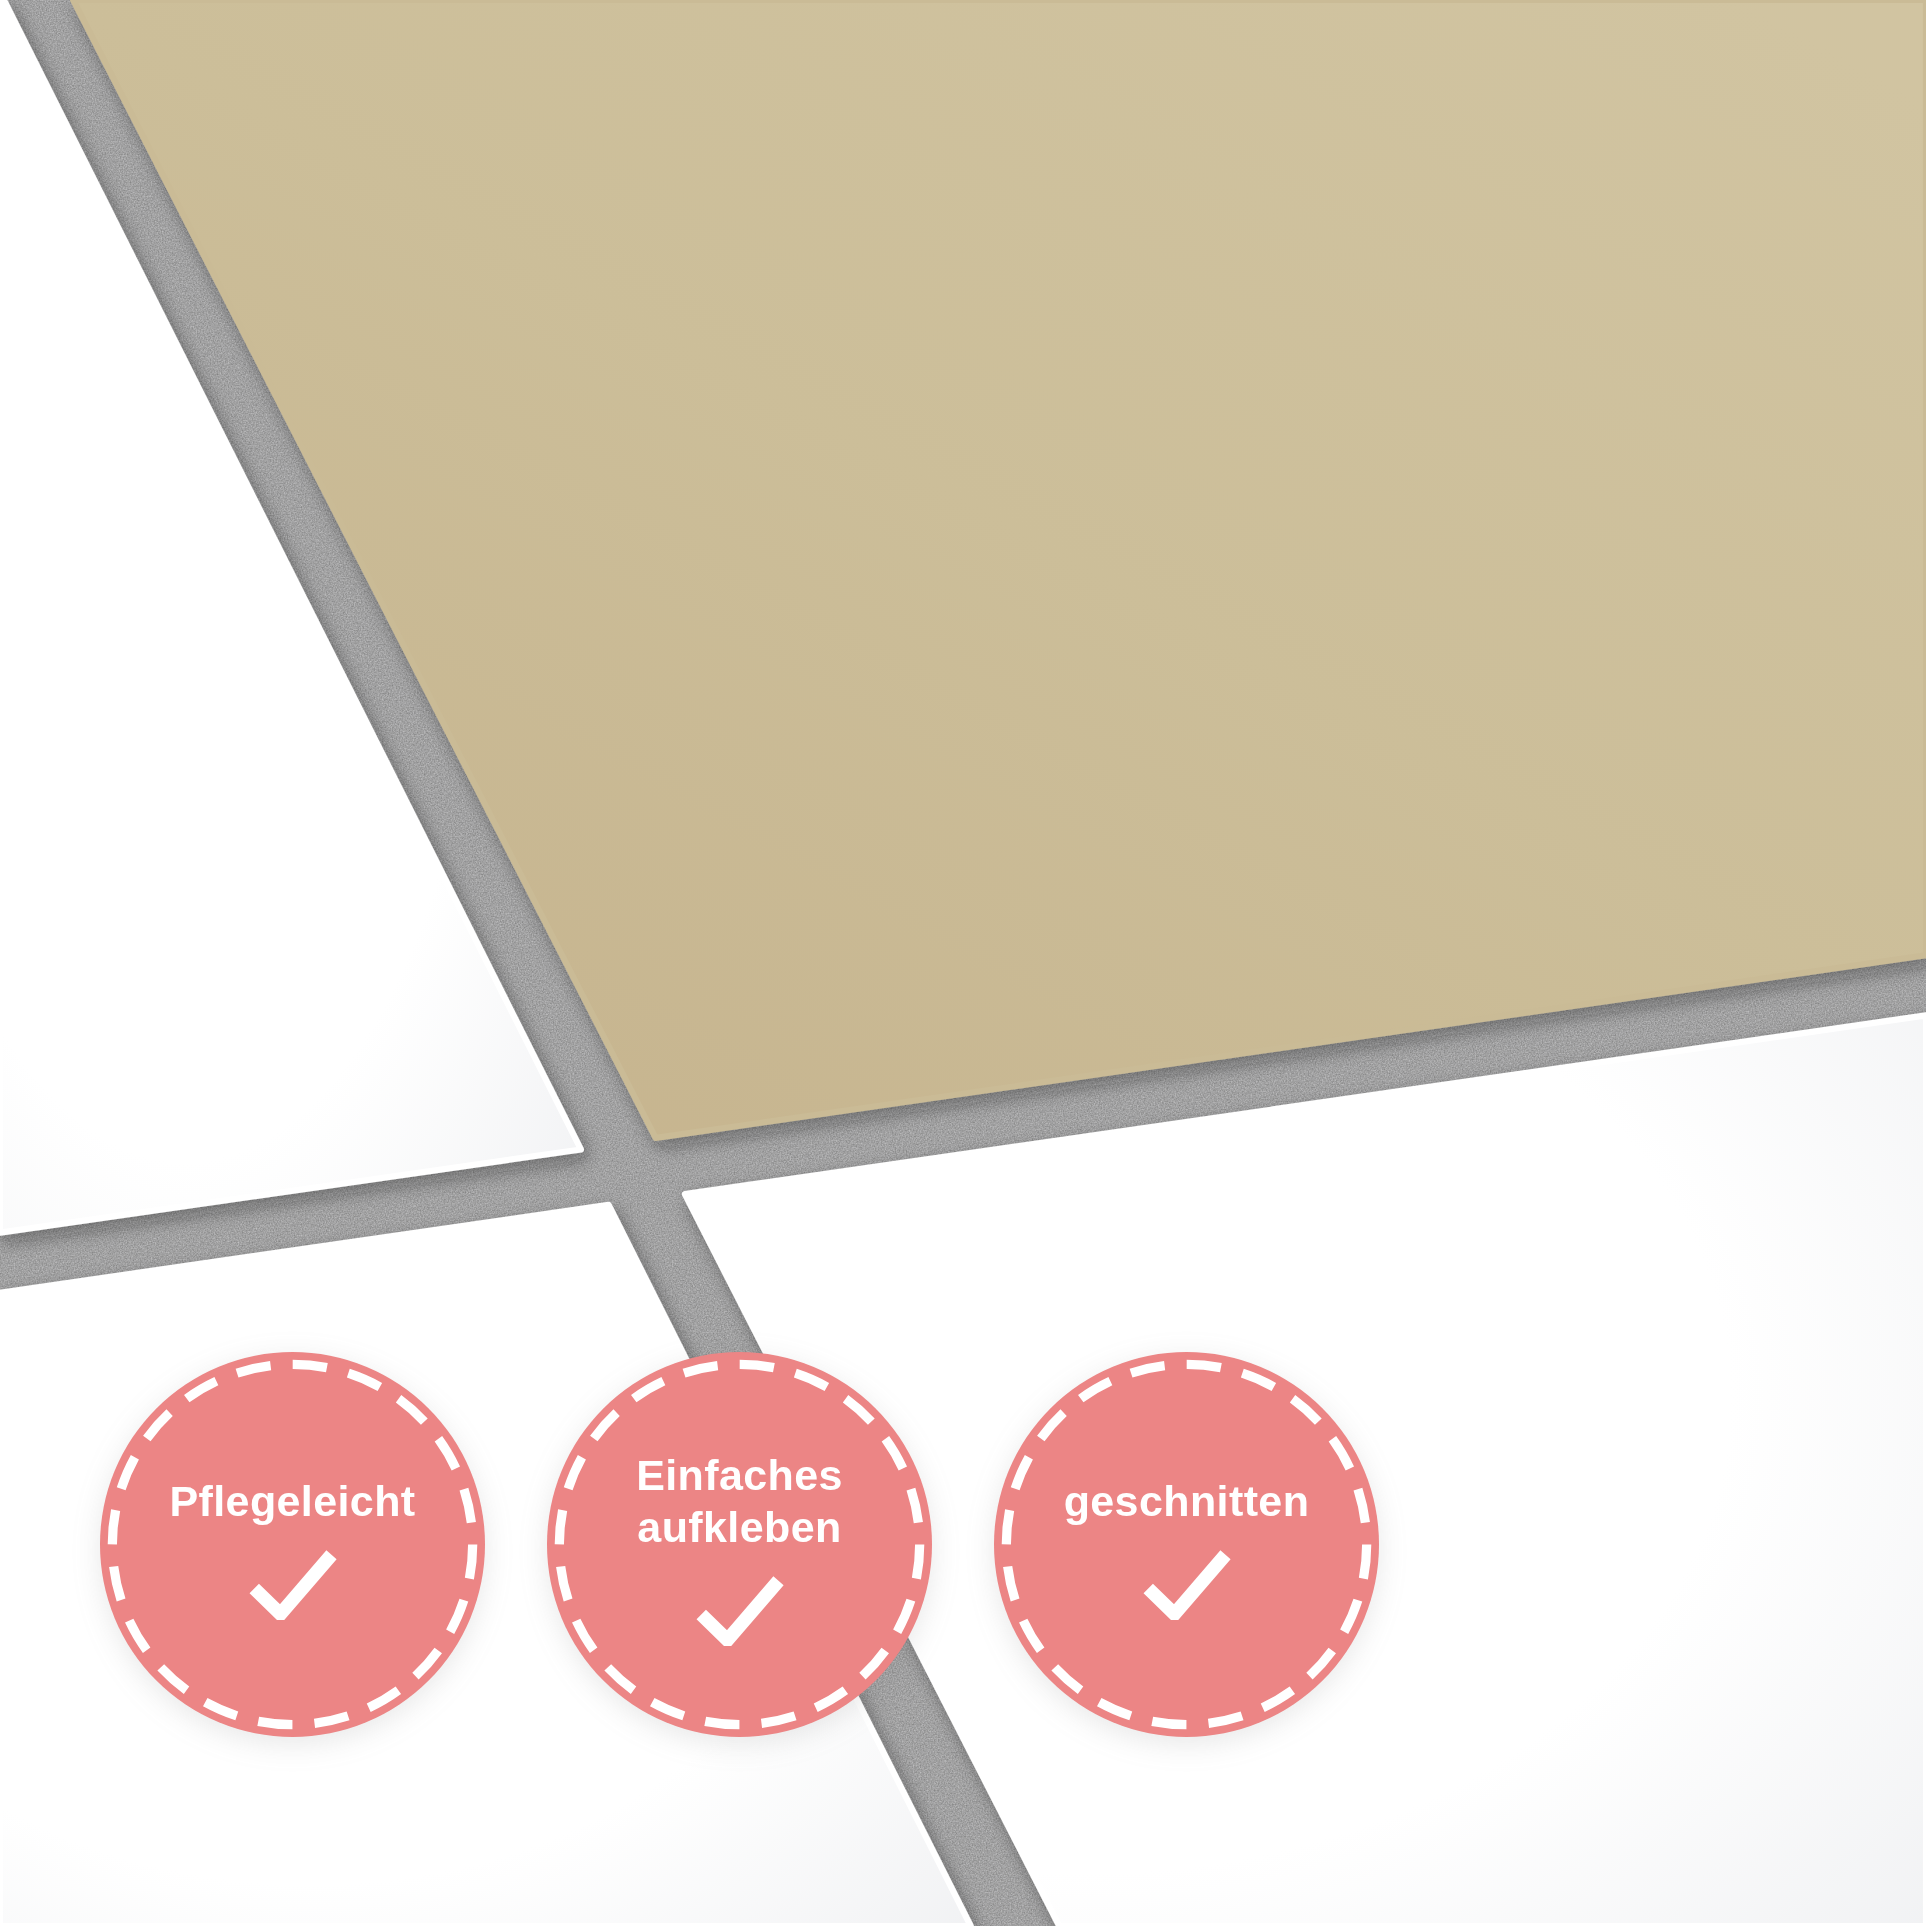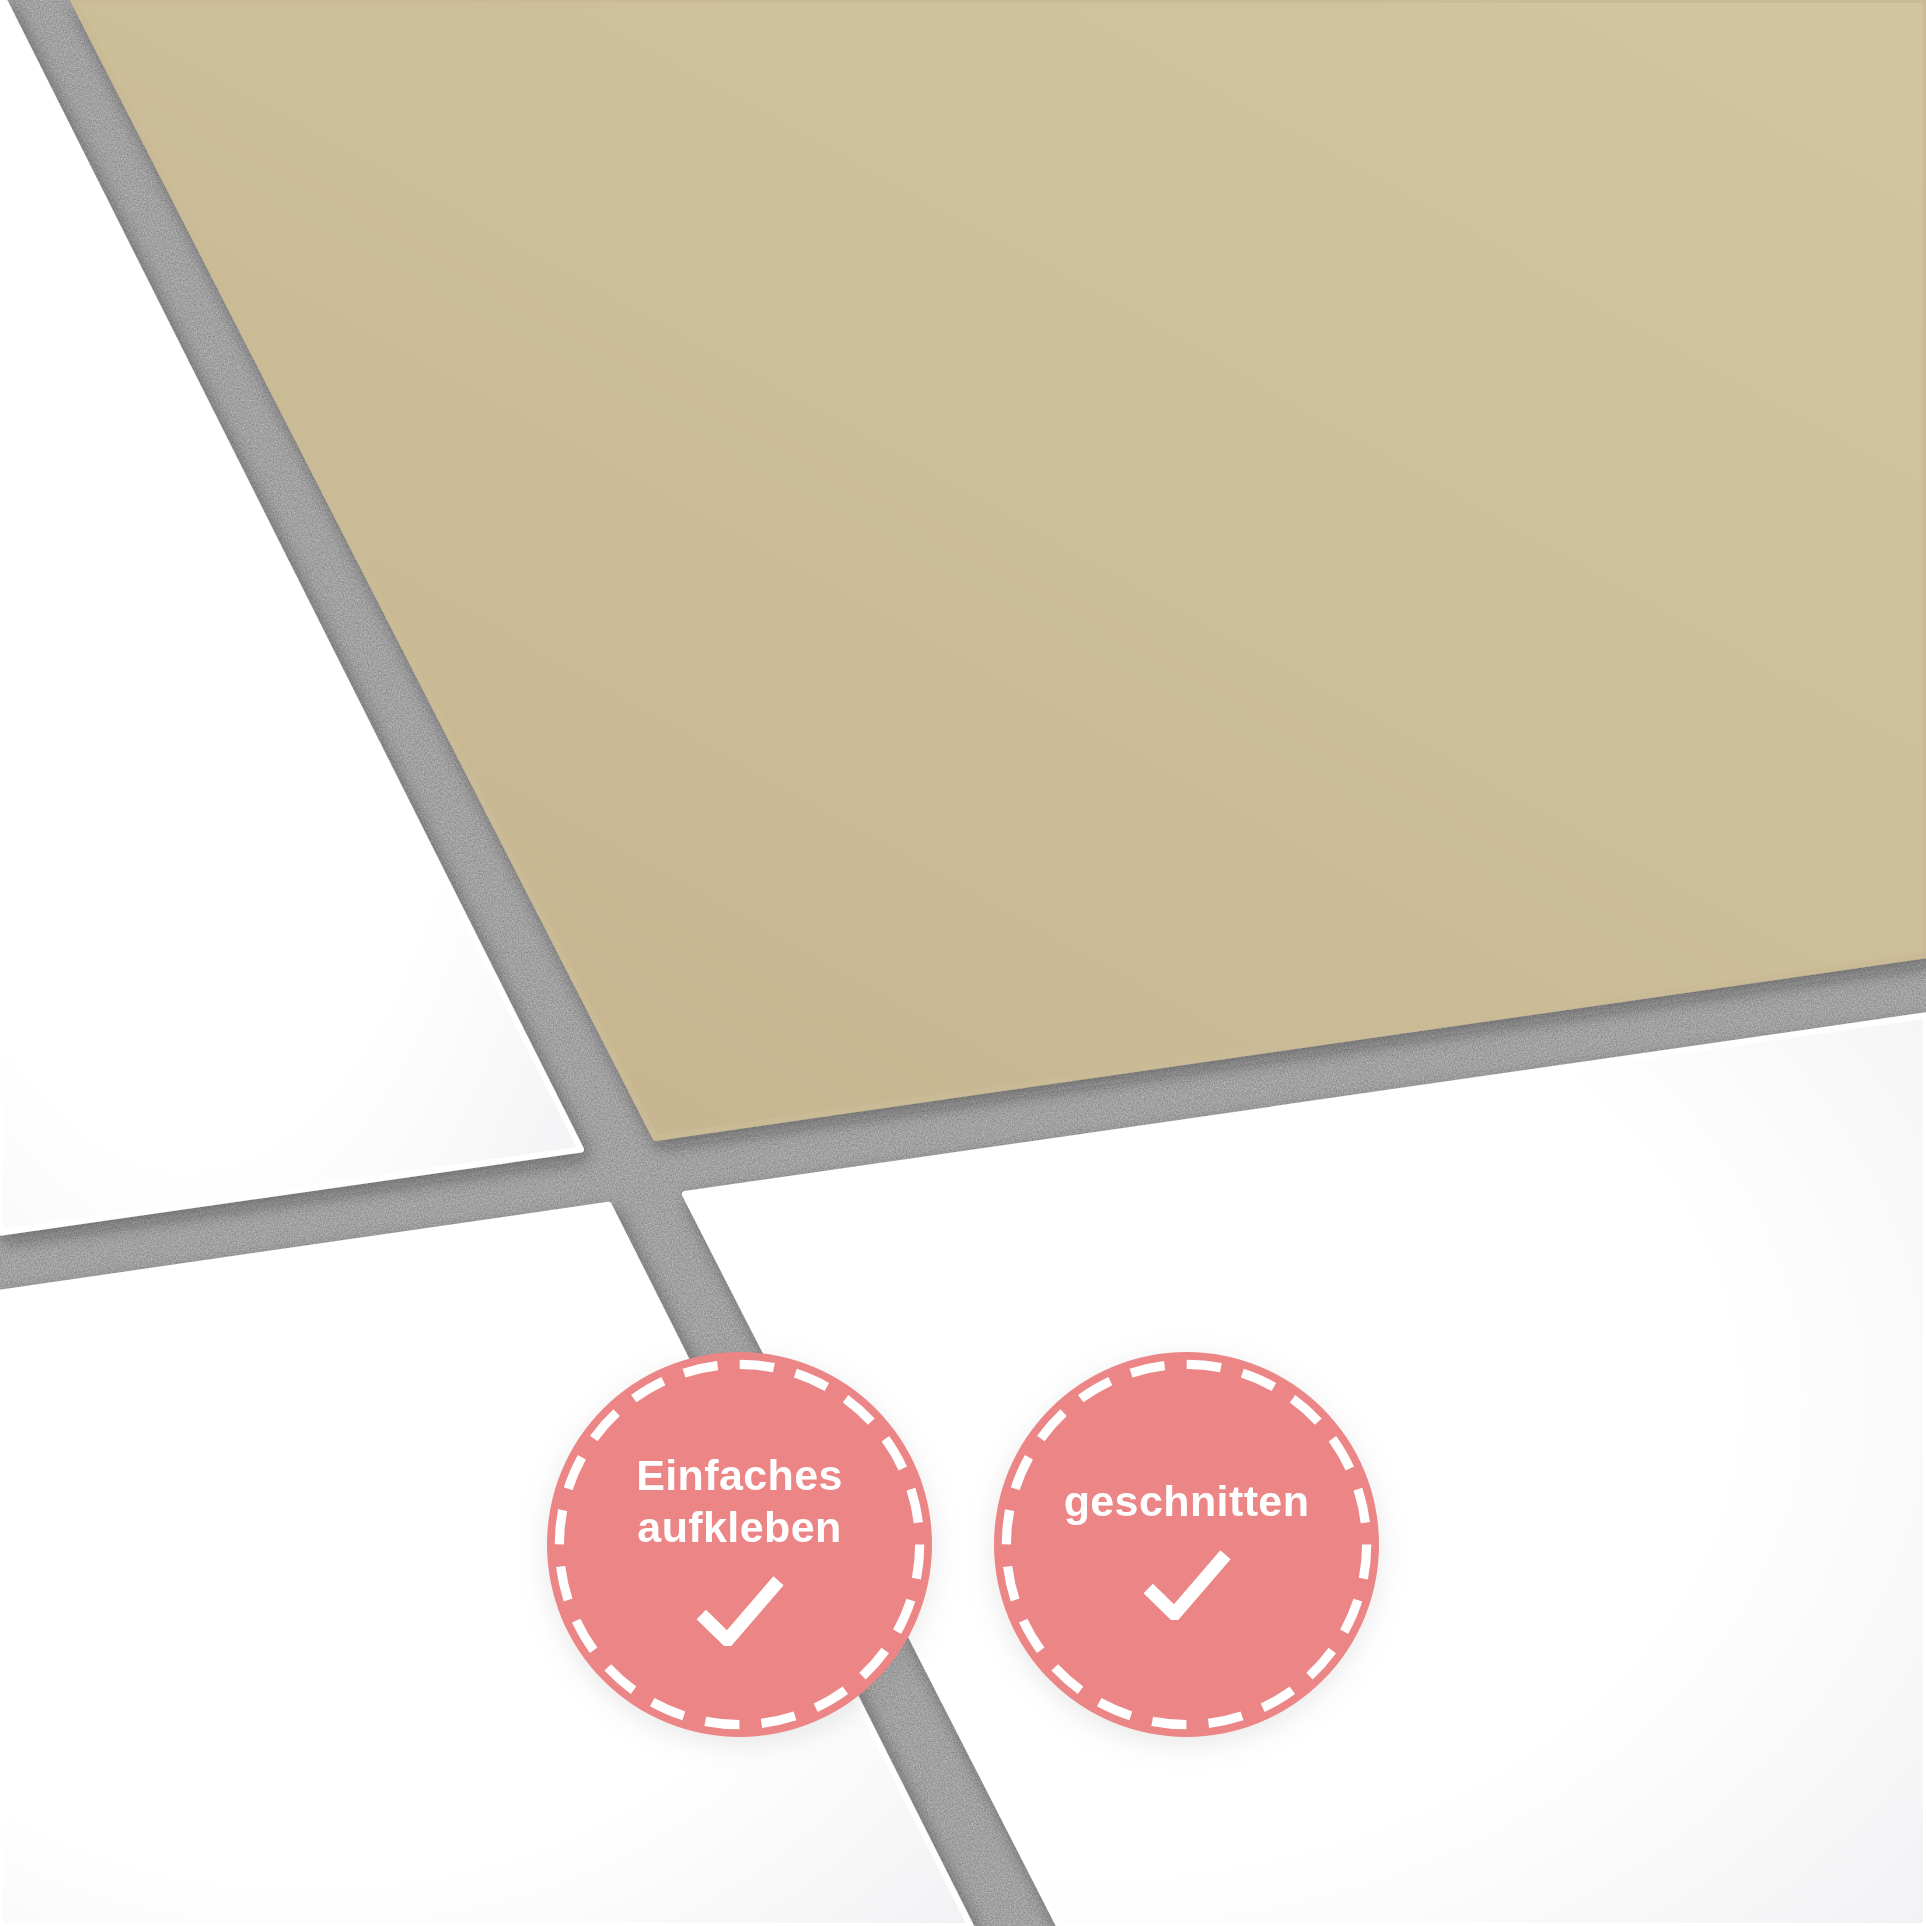--- a/index.html
+++ b/index.html
@@ -105,20 +105,33 @@
       <polygon points="0,0 5,0 754,1492 0,1600" fill="url(#whiteGrad)" stroke="#ffffff" stroke-width="8" stroke-linejoin="round"></polygon>
 
       <polygon points="95,0 2500,0 2500,1240 851,1477" fill="url(#beigeGrad)" stroke="#cabb96" stroke-width="8" stroke-linejoin="round"></polygon>
 
       <polygon points="0,1678 790,1564 1260,2500 0,2500" fill="url(#whiteGrad)" stroke="#ffffff" stroke-width="8" stroke-linejoin="round"></polygon>
 
       <polygon points="889,1550 2500,1318 2500,2500 1375,2500" fill="url(#whiteGrad)" stroke="#ffffff" stroke-width="8" stroke-linejoin="round"></polygon>
     </g>
   </svg>
 
+  <div class="badge badge-1">
+    <svg class="badge-svg" viewBox="0 0 500 500" xmlns="http://www.w3.org/2000/svg">
+      <circle cx="250" cy="250" r="250" fill="#ec8585"></circle>
+      <circle cx="250" cy="250" r="234" fill="none" stroke="#ffffff" stroke-width="12" stroke-dasharray="44.7 28.8"></circle>
+    </svg>
+    <div class="badge-content">
+      <div class="badge-line">Pflegeleicht</div>
+
+      <svg class="check-svg" viewBox="0 0 120 96" xmlns="http://www.w3.org/2000/svg">
+        <path d="M9 54 L44 88 L112 9" fill="none" stroke="#ffffff" stroke-width="18"></path>
+      </svg>
+    </div>
+  </div>
 
   <div class="badge badge-2">
     <svg class="badge-svg" viewBox="0 0 500 500" xmlns="http://www.w3.org/2000/svg">
       <circle cx="250" cy="250" r="250" fill="#ec8585"></circle>
       <circle cx="250" cy="250" r="234" fill="none" stroke="#ffffff" stroke-width="12" stroke-dasharray="44.7 28.8"></circle>
     </svg>
     <div class="badge-content">
       <div class="badge-line">Einfaches</div>
       <div class="badge-line">aufkleben</div>
       <svg class="check-svg" viewBox="0 0 120 96" xmlns="http://www.w3.org/2000/svg">

